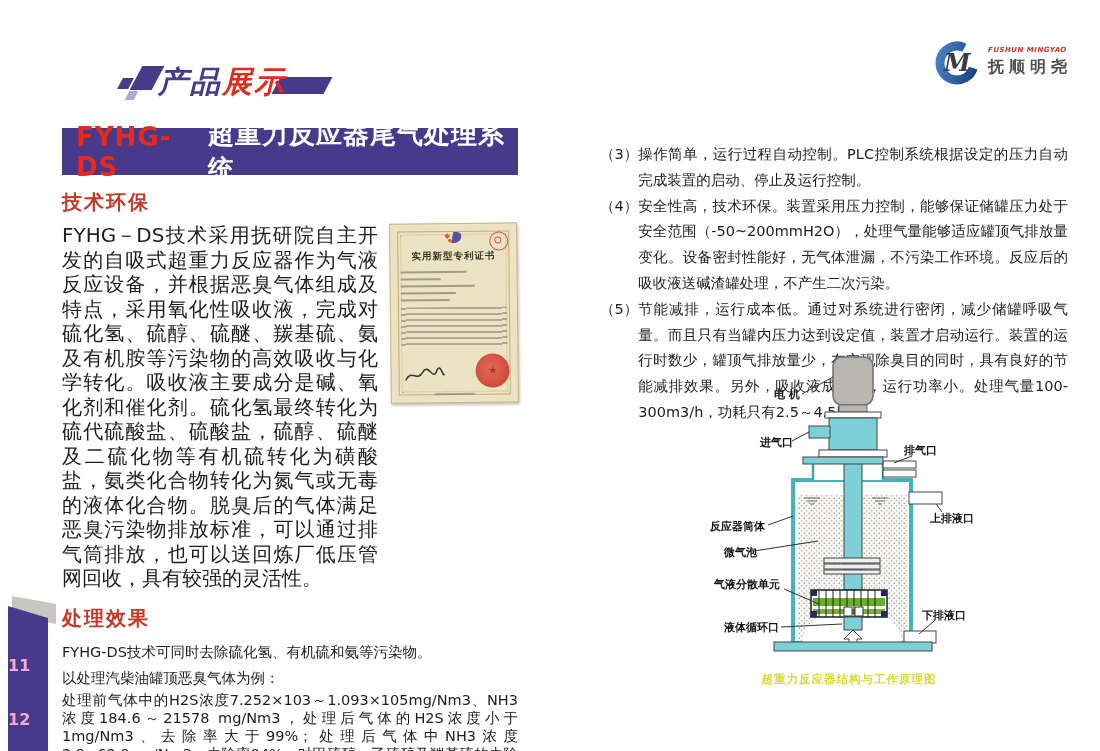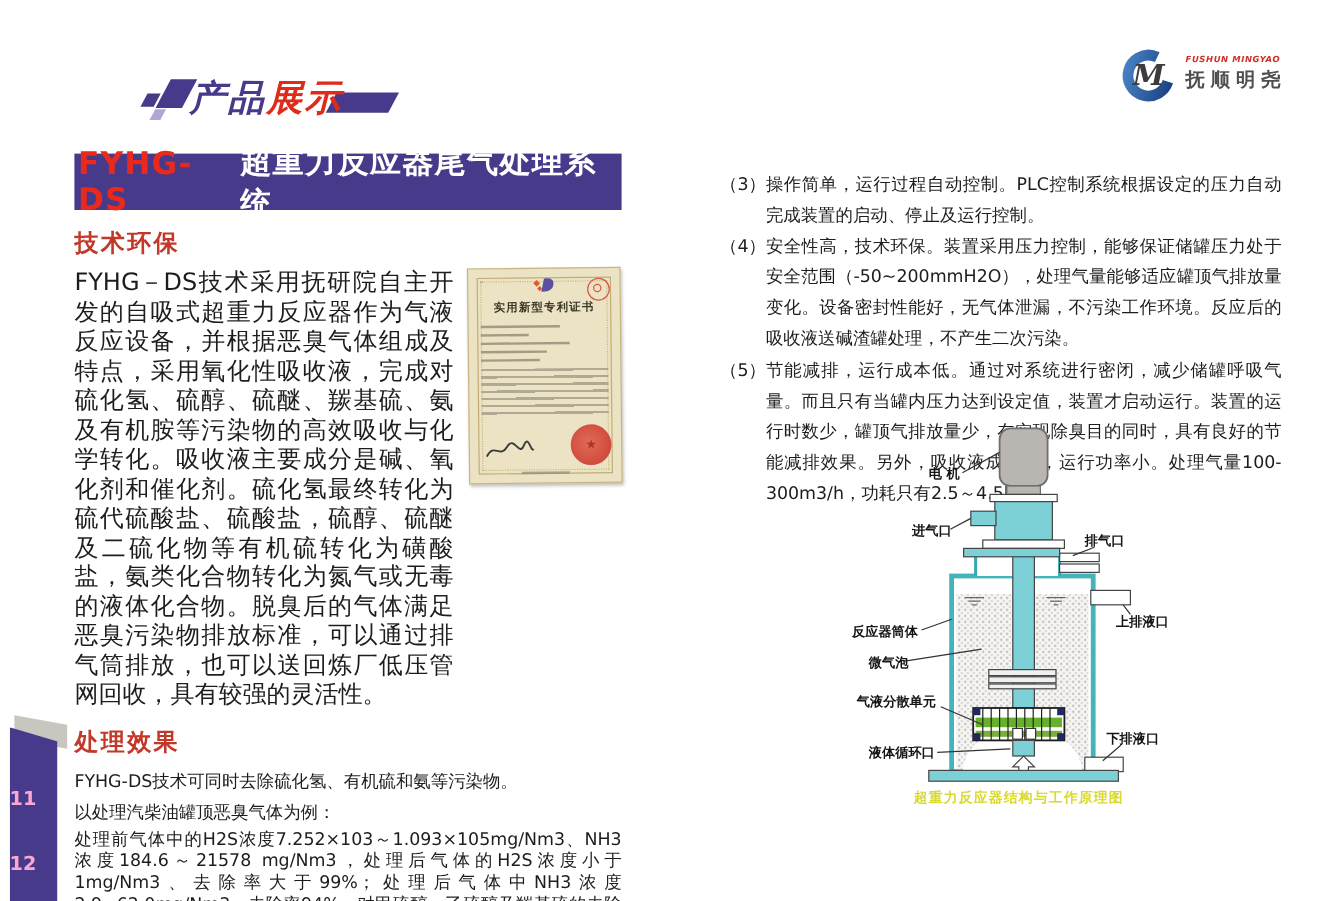--- a/index.html
+++ b/index.html
@@ -20,21 +20,21 @@
   .brand-cn1{color:#473a8a;}
   .brand-cn2{color:#e02a1a;}
   
   .corp{position:absolute;left:930px;top:36px;width:160px;height:56px;}
   .corp svg{position:absolute;left:0;top:0;}
   .corp-texts{position:absolute;left:58px;top:10px;}
   .corp-en{font-size:7px;font-style:italic;color:#d03024;letter-spacing:0.5px;font-weight:bold;}
   .corp-cn{font-size:16px;color:#4f4f52;font-weight:bold;letter-spacing:5px;margin-top:3px;}
   
   .left-col{position:absolute;left:62px;top:128px;width:456px;}
-  .banner{height:47px;background:#473a8a;display:flex;align-items:center;padding-left:3px;box-sizing:border-box;}
+  .banner{height:47px;background:#473a8a;display:flex;align-items:center;padding-left:14px;box-sizing:border-box;}
   .banner .code{color:#e8291d;font-size:26px;font-weight:bold;letter-spacing:1px;}
   .banner .rest{color:#ffffff;font-size:26px;font-weight:bold;letter-spacing:1px;}
   h2.section{font-family:"DejaVu Serif","Liberation Serif",serif;font-size:20px;
     color:#c2392a;margin:14px 0 7px 0;font-weight:bold;letter-spacing:2px;}
   .row{display:flex;}
   .p1{width:332px;font-size:20px;line-height:24.5px;text-align:justify;}
   .text15{font-size:14.5px;line-height:26px;}
   .p2{font-size:14.5px;line-height:18px;text-align:justify;}
   .feature{display:flex;font-size:14.5px;line-height:26px;}
   .feature .num{flex:none;}
@@ -64,21 +64,21 @@
     background:radial-gradient(circle at 45% 45%, #e0604e 0%, #d24234 55%, #c23225 100%);opacity:0.9;}
   .cert-seal::after{content:"★";position:absolute;left:50%;top:50%;transform:translate(-50%,-52%);
     font-size:11px;color:#a8231a;}
   .cert-sign{position:absolute;left:12px;bottom:18px;}
   .cert-foot{position:absolute;left:50%;bottom:7px;transform:translateX(-50%);width:40px;height:2px;background:#8e8a77;opacity:0.7;}
   
   .right-col{position:absolute;left:600px;top:142px;width:468px;font-size:14.5px;}
   
   .diagram{position:absolute;left:698px;top:352px;width:302px;}
   .diagram svg{display:block;}
-  .diagram-caption{margin-top:3px;text-align:center;font-size:11.5px;font-weight:bold;color:#d9d930;letter-spacing:1px;}
+  .diagram-caption{margin-top:18px;text-align:center;font-size:11.5px;font-weight:bold;color:#d9d930;letter-spacing:1px;}
   .dlabel{font-size:11px;font-weight:bold;fill:#151515;}
   .leader{stroke:#333;stroke-width:1;}
   
   .sidebar{position:absolute;left:0;top:596px;width:70px;height:155px;}
   .sidebar-shadow{position:absolute;left:12px;top:4px;width:44px;height:20px;background:#c9c5bf;transform:skewY(10deg);}
   .sidebar-bar{position:absolute;left:8px;top:10px;width:40px;height:145px;background:#473a8a;
     clip-path:polygon(0 0,100% 12px,100% 100%,0 100%);}
   .pg{position:absolute;width:100%;text-align:left;color:#f9a8d4;font-weight:bold;font-size:16px;}
   .pg1{top:50px;}
   .pg2{top:104px;}

